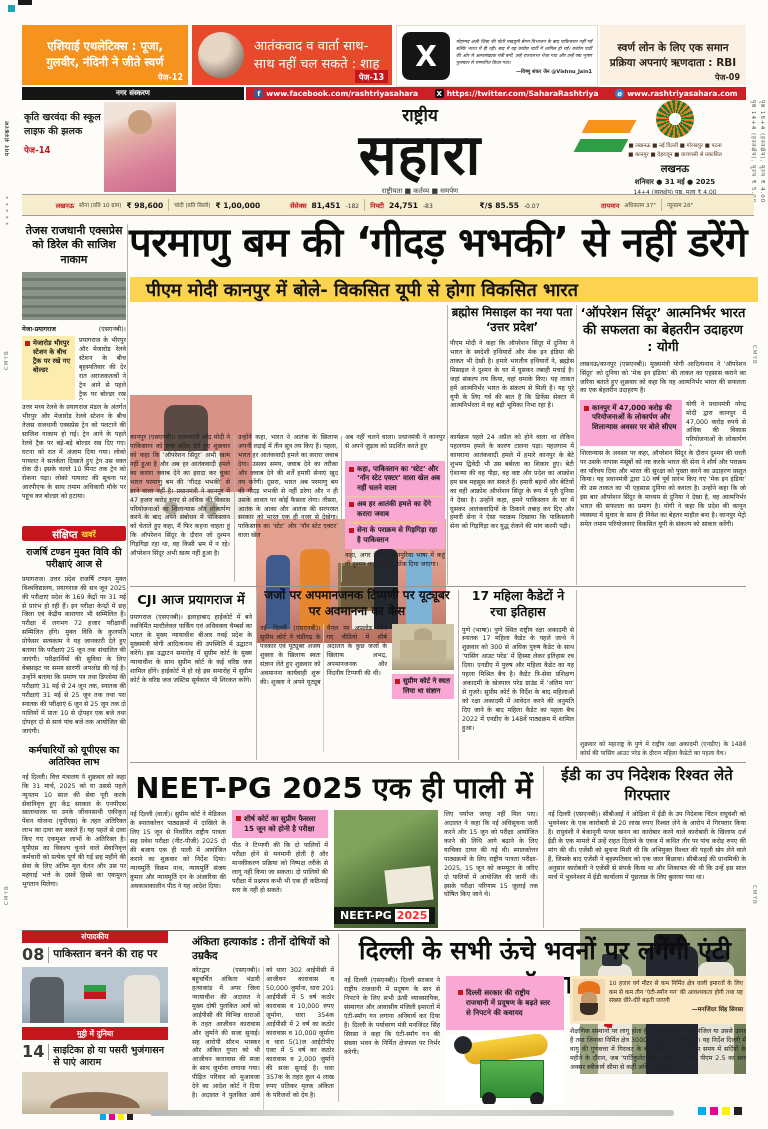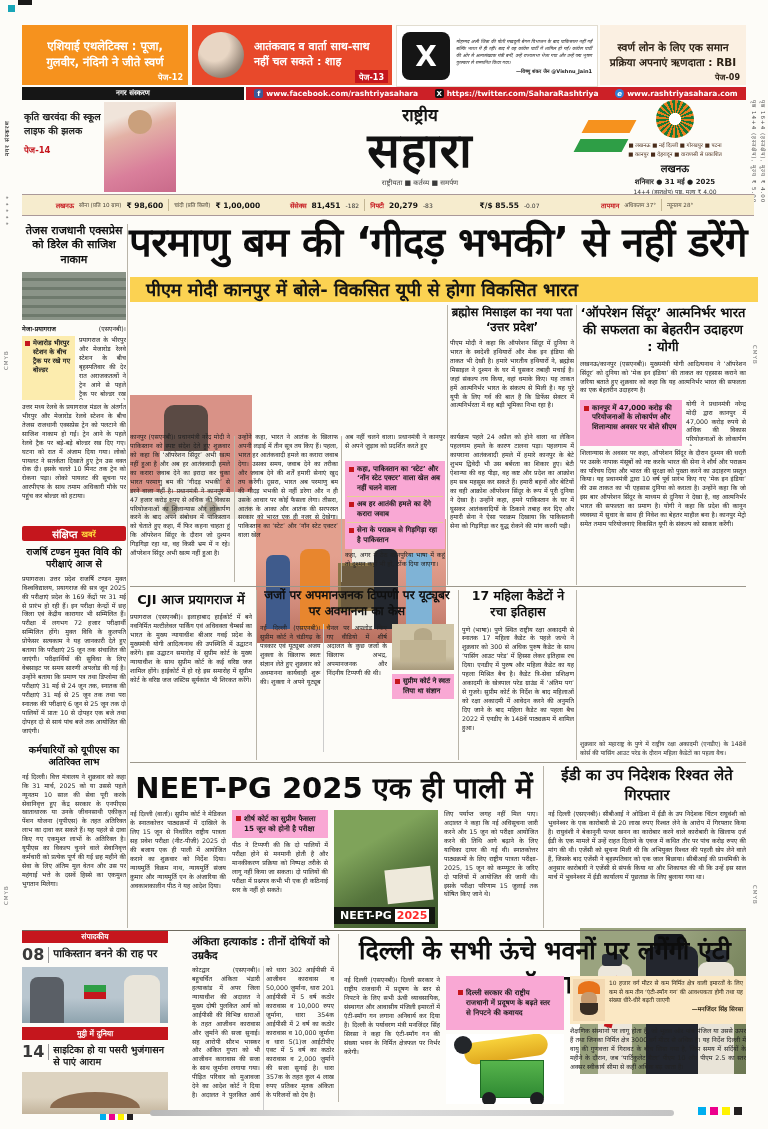--- a/index.html
+++ b/index.html
@@ -51,21 +51,21 @@
   <div class="abs vert2" style="left:752px;top:345px;height:50px;color:#777;">CMYB</div>
   <div class="abs vert2" style="left:752px;top:885px;height:50px;color:#777;">CMYB</div>
 
   <div class="abs" style="left:22px;top:25px;width:166px;height:60px;background:#f6921e;color:#fff;display:flex;align-items:center;">
     <div style="font-size:11.5px;font-weight:bold;line-height:1.35;padding:4px 20px;text-align:center;">एशियाई एथलेटिक्स : पूजा, गुलवीर, नंदिनी ने जीते स्वर्ण</div>
     <div class="abs" style="right:5px;bottom:3px;font-size:8px;font-weight:bold;">पेज-12</div>
   </div>
 
   <div class="abs" style="left:192px;top:25px;width:200px;height:60px;background:#e8492b;color:#fff;display:flex;align-items:center;">
     <div style="flex:0 0 auto;width:46px;height:46px;border-radius:50%;margin:0 4px 0 6px;background:radial-gradient(circle at 35% 30%,#e8d6c4 0 35%,#9a8a7c 70%,#6e6158);"></div>
-    <div style="font-size:11px;font-weight:bold;line-height:1.35;padding:2px 6px;">आतंकवाद व वार्ता साथ-साथ नहीं चल सकते : शाह</div>
+    <div style="font-size:13px;font-weight:normal;line-height:1.35;padding:2px 6px;">आतंकवाद व वार्ता साथ-साथ नहीं चल सकते : शाह</div>
     <div class="abs" style="right:4px;bottom:2px;font-size:8px;font-weight:bold;background:#c5161d;padding:1px 4px;">पेज-13</div>
   </div>
 
   <div class="abs" style="left:396px;top:25px;width:200px;height:60px;background:#fff;border:1px solid #e2ddd0;display:flex;align-items:center;">
     <div style="flex:0 0 auto;width:48px;height:48px;margin:0 4px 0 5px;background:#151515;border-radius:8px;color:#fff;display:flex;align-items:center;justify-content:center;font-size:28px;font-weight:900;">X</div>
     <div style="padding:3px 5px 3px 2px;">
       <div style="font-size:4.7px;line-height:1.5;font-style:italic;color:#333;text-align:justify;">मोहम्मद अली जिन्ना की पोती मखदूमी बेगम विभाजन के बाद पाकिस्तान नहीं गईं बल्कि भारत में ही रहीं। बाद में वह कांग्रेस पार्टी में शामिल हो गईं। कांग्रेस पार्टी की ओर से अल्पसंख्यक मंत्री बनीं, उन्हें राज्यसभा भेजा गया और उन्हें पद्म भूषण पुरस्कार से सम्मानित किया गया।</div>
       <div style="font-size:5px;font-weight:bold;color:#222;text-align:right;margin-top:2px;">—विष्णु शंकर जैन @Vishnu_Jain1</div>
     </div>
   </div>
@@ -94,21 +94,21 @@
   <div class="abs" style="left:24px;top:110px;width:80px;">
     <div style="font-size:9.5px;font-weight:bold;line-height:1.45;color:#222;">कृति खरवंदा की स्कूल लाइफ की झलक</div>
     <div style="font-size:8.5px;font-weight:bold;color:#c5161d;margin-top:6px;">पेज-14</div>
   </div>
   <div class="abs ph" style="left:104px;top:102px;width:72px;height:90px;background:linear-gradient(160deg,#f0e4da 0 18%,#e3b2a6 35%,#d97f9b 70%,#c96a8a);">
     <div class="abs" style="left:24px;top:8px;width:24px;height:24px;border-radius:50%;background:#caa07c;"></div>
   </div>
 
   <div class="abs center" style="left:260px;top:103px;width:320px;">
     <div style="font-size:17px;font-weight:bold;color:#141414;">राष्ट्रीय</div>
-    <div style="font-size:48px;font-weight:900;color:#121212;line-height:1.02;letter-spacing:1px;">सहारा</div>
+    <div style="font-size:56px;font-weight:900;color:#121212;line-height:1.02;letter-spacing:1px;">सहारा</div>
     <div style="font-size:7px;color:#3a3a3a;margin-top:3px;">राष्ट्रीयता ■ कर्तव्य ■ समर्पण</div>
   </div>
 
   <div class="abs" style="left:585px;top:120px;width:52px;height:38px;">
     <div style="width:48px;height:13px;background:#f6921e;transform:skewX(-28deg);"></div>
     <div style="width:48px;height:13px;background:#2e9e46;transform:skewX(-28deg);margin-top:6px;margin-left:-8px;"></div>
   </div>
 
   <div class="abs" style="left:604px;top:100px;width:142px;">
     <div style="width:38px;height:38px;margin:0 auto;border-radius:50%;background:radial-gradient(circle,#fff 0 22%,transparent 23%),repeating-conic-gradient(#e87e1e 0 9deg,#1a7a33 9deg 18deg);"></div>
@@ -126,21 +126,21 @@
     <span class="t-val">₹ 98,600</span>
     <span class="t-sep"></span>
     <span class="t-sm">चांदी (प्रति किलो)</span>
     <span class="t-val">₹ 1,00,000</span>
     <span class="chip">शेयर</span>
     <span class="t-name">सेंसेक्स</span>
     <span class="t-val">81,451</span>
     <span class="t-chg">-182</span>
     <span class="t-sep"></span>
     <span class="t-name">निफ्टी</span>
-    <span class="t-val">20,279</span>
+    <span class="t-val">24,751</span>
     <span class="t-chg">-83</span>
     <span class="chip">विनिमय दर</span>
     <span class="t-val">₹/$ 85.55</span>
     <span class="t-chg">-0.07</span>
     <span class="chip">मौसम (लखनऊ)</span>
     <span class="t-name">तापमान</span>
     <span class="t-sm">अधिकतम 37°</span>
     <span class="t-sep"></span>
     <span class="t-sm">न्यूनतम 28°</span>
   </div>

